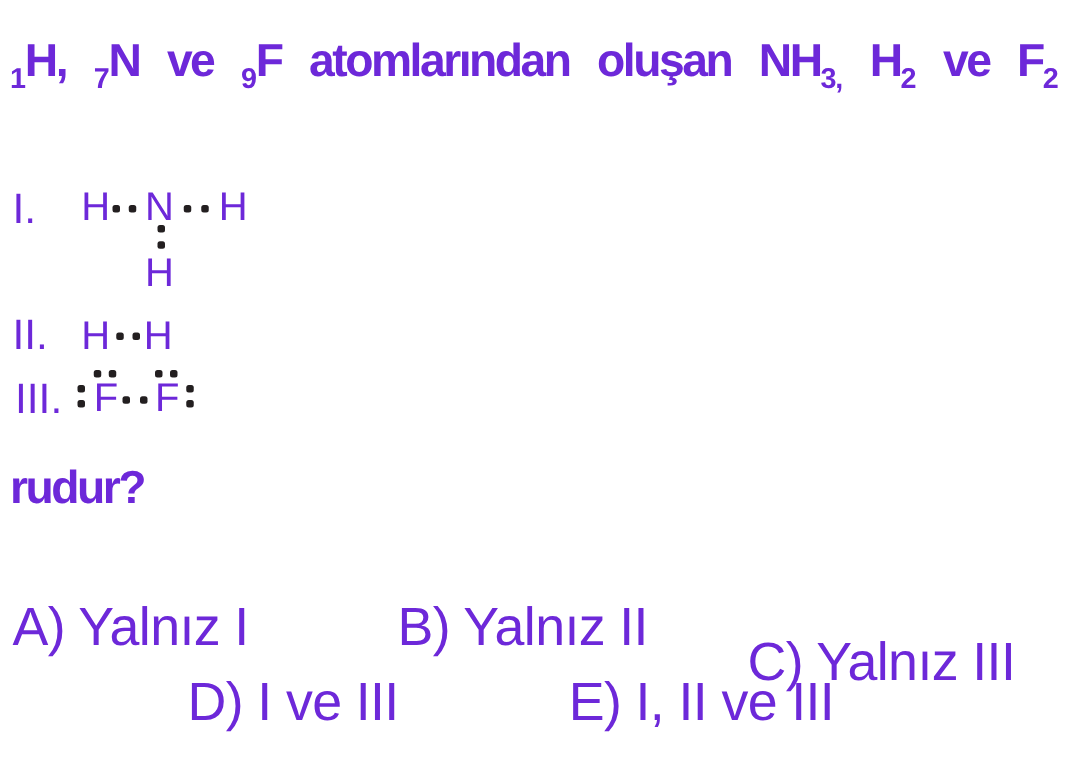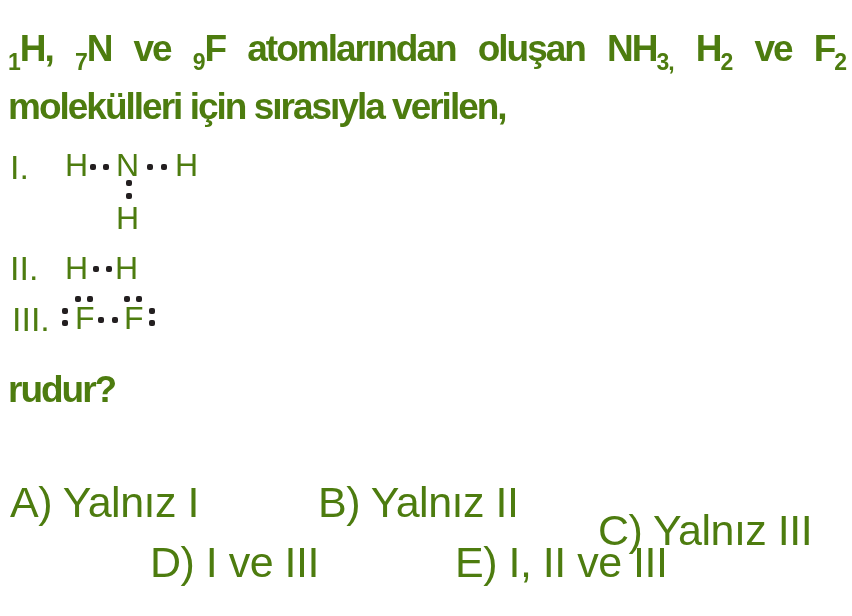--- a/index.html
+++ b/index.html
@@ -3,21 +3,21 @@
 <meta charset="utf-8">
 <style>
   * { margin:0; padding:0; box-sizing:border-box; }
   html,body { background:#ffffff; }
   .page {
     position:relative;
     width:852px; height:616px;
     background:#ffffff;
     overflow:hidden;
     font-family:"Liberation Sans", sans-serif;
-    color:#4d7c0f;
+    color:#6d28d9;
   }
   
   .intro {
     position:absolute; left:8px; top:20px; width:838px;
   }
   .bold-line {
     font-weight:bold;
     font-size:37px;
     letter-spacing:-2px;
     line-height:58px;
@@ -61,21 +61,20 @@
     cursor:default;
   }
 </style>
 </head>
 <body>
 
 <div class="page">
 
   <div class="intro">
     <div class="bold-line justify-line"><sub>1</sub><span>H, </span><sub>7</sub><span>N ve </span><sub>9</sub><span>F atomlarından oluşan NH</span><sub>3,</sub><span> H</span><sub>2</sub><span> ve F</span><sub>2</sub></div>
-    <div class="bold-line">molekülleri için sırasıyla verilen,</div>
   </div>
 
   <div>
     <span class="rn" style="left:10px;  top:150px;">I.</span>
     <span class="atom" style="left:65px;  top:149px;">H</span>
     <i class="dot" style="left:90px;  top:164px;"></i>
     <i class="dot" style="left:103px; top:164px;"></i>
     <span class="atom" style="left:116px; top:149px;">N</span>
     <i class="dot" style="left:147px; top:164px;"></i>
     <i class="dot" style="left:161px; top:164px;"></i>

